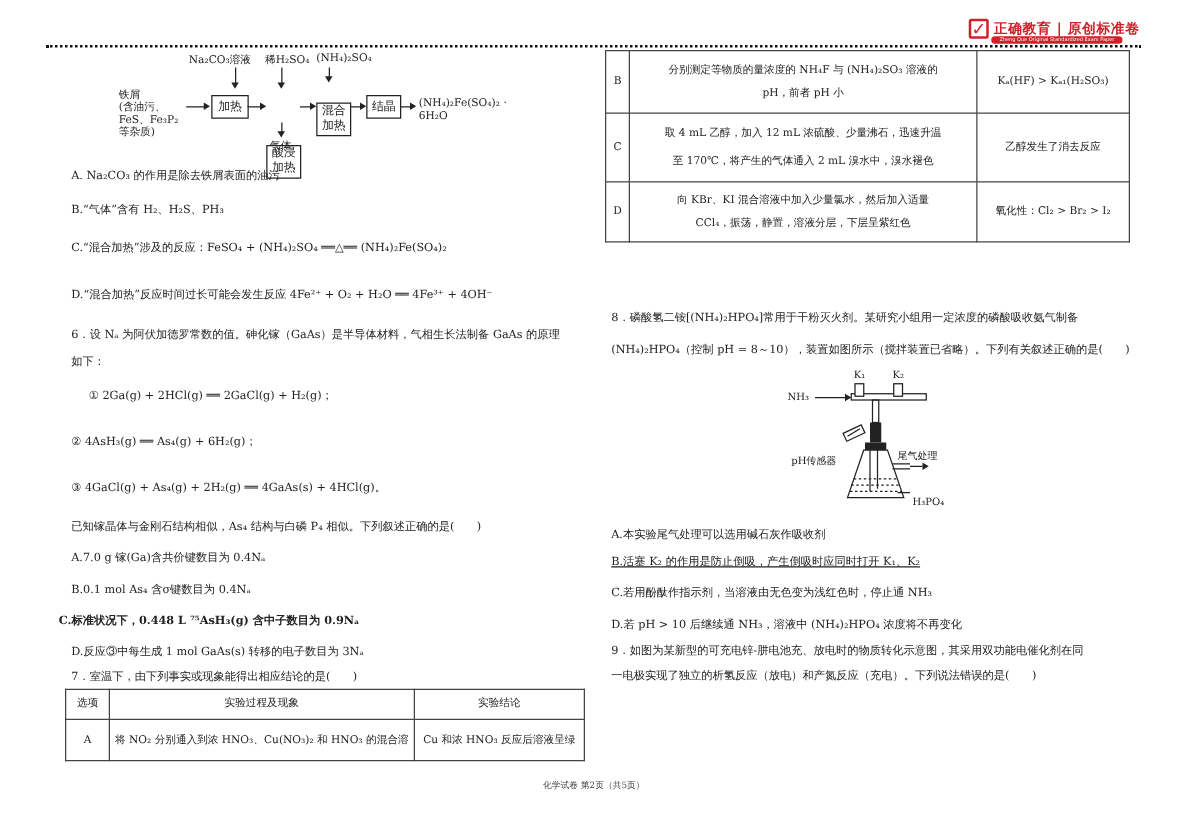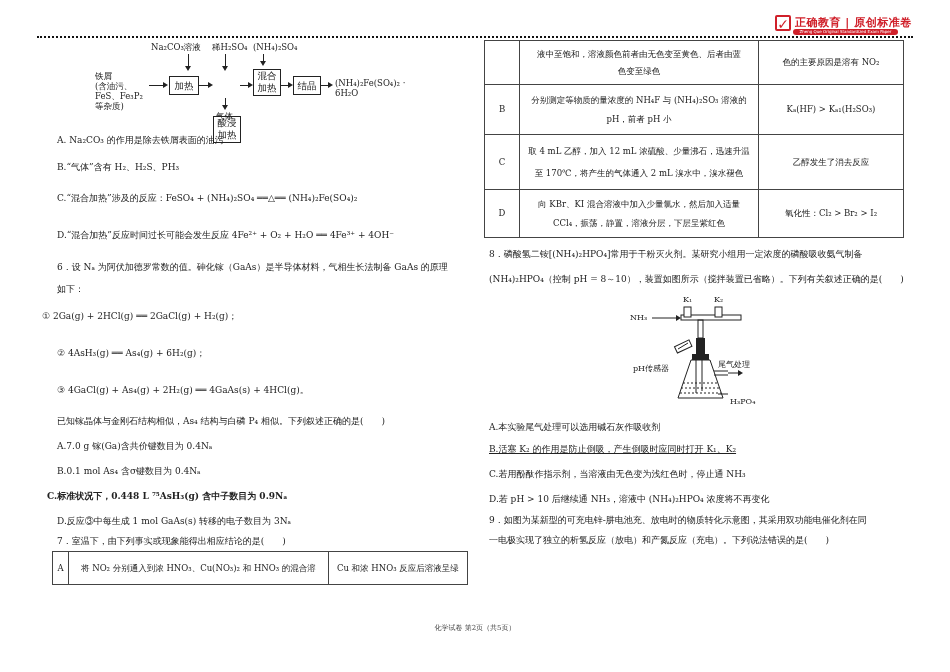--- a/index.html
+++ b/index.html
@@ -55,68 +55,67 @@
   <div class="box" style="left:74px;top:38px;width:28px;height:17px;line-height:17px;">加热</div>
   <div class="hline" style="left:103px;top:47px;width:11px;"></div>
     <div class="arr-r" style="left:113px;top:44px;"></div>
   <div class="box" style="left:118px;top:34px;width:26px;height:25px;white-space:pre-line;margin-top:44px;">酸浸
 加热</div>
   <div class="vline" style="left:130px;top:60px;height:8px;"></div>
     <div class="arr-d" style="left:127px;top:67px;"></div>
   <div class="lbl" style="left:121px;top:73px;">气体</div>
   <div class="hline" style="left:145px;top:47px;width:9px;"></div>
     <div class="arr-r" style="left:153px;top:44px;"></div>
-  <div class="box" style="left:158px;top:31px;width:26px;height:25px;white-space:pre-line;">混合
+  <div class="box" style="left:158px;top:44px;width:26px;height:25px;white-space:pre-line;">混合
 加热</div>
   <div class="hline" style="left:185px;top:47px;width:9px;"></div>
     <div class="arr-r" style="left:193px;top:44px;"></div>
   <div class="box" style="left:198px;top:38px;width:26px;height:17px;line-height:17px;">结晶</div>
   <div class="hline" style="left:225px;top:47px;width:9px;"></div>
     <div class="arr-r" style="left:233px;top:44px;"></div>
   <div class="lbl" style="left:240px;top:40px;line-height:10px;">
     <div>(NH₄)₂Fe(SO₄)₂ ·</div>
     <div>6H₂O</div>
   </div>
 </div>
 
 <div class="line" style="left:57px;top:134px;">A. Na₂CO₃ 的作用是除去铁屑表面的油污</div>
 <div class="line" style="left:57px;top:161px;">B.“气体”含有 H₂、H₂S、PH₃</div>
 <div class="line" style="left:57px;top:192px;">C.“混合加热”涉及的反应：FeSO₄ + (NH₄)₂SO₄ ══△══ (NH₄)₂Fe(SO₄)₂</div>
 <div class="line" style="left:57px;top:229px;">D.“混合加热”反应时间过长可能会发生反应 4Fe²⁺ + O₂ + H₂O ══ 4Fe³⁺ + 4OH⁻</div>
 
 <div class="line" style="left:57px;top:261px;">6．设 Nₐ 为阿伏加德罗常数的值。砷化镓（GaAs）是半导体材料，气相生长法制备 GaAs 的原理</div>
 <div class="line" style="left:57px;top:283px;">如下：</div>
-<div class="line" style="left:42px;top:310px;">① 2Ga(g) + 2HCl(g) ══ 2GaCl(g) + H₂(g)；</div>
+<div class="line" style="left:71px;top:310px;">① 2Ga(g) + 2HCl(g) ══ 2GaCl(g) + H₂(g)；</div>
 <div class="line" style="left:57px;top:347px;">② 4AsH₃(g) ══ As₄(g) + 6H₂(g)；</div>
 <div class="line" style="left:57px;top:384px;">③ 4GaCl(g) + As₄(g) + 2H₂(g) ══ 4GaAs(s) + 4HCl(g)。</div>
 <div class="line" style="left:57px;top:415px;">已知镓晶体与金刚石结构相似，As₄ 结构与白磷 P₄ 相似。下列叙述正确的是(　　)</div>
 <div class="line" style="left:57px;top:440px;">A.7.0 g 镓(Ga)含共价键数目为 0.4Nₐ</div>
 <div class="line" style="left:57px;top:465px;">B.0.1 mol As₄ 含σ键数目为 0.4Nₐ</div>
 <div class="line" style="left:47px;top:490px;font-weight:bold;">C.标准状况下，0.448 L ⁷⁵AsH₃(g) 含中子数目为 0.9Nₐ</div>
 <div class="line" style="left:57px;top:515px;text-align:center;">D.反应③中每生成 1 mol GaAs(s) 转移的电子数目为 3Nₐ</div>
 
 <div class="line" style="left:57px;top:535px;">7．室温下，由下列事实或现象能得出相应结论的是(　　)</div>
 <table class="t" style="left:52px;top:551px;width:416px;">
   <tbody>
+      <tr>
+    <th style="width:26px;">选项</th>
+    <th style="width:230px;">实验过程及现象</th>
+    <th>实验结论</th>
+  </tr>
   <tr>
     <td style="line-height:28px;">A</td>
     <td style="line-height:28px;white-space:nowrap;">将 NO₂ 分别通入到浓 HNO₃、Cu(NO₃)₂ 和 HNO₃ 的混合溶</td>
     <td style="line-height:28px;white-space:nowrap;">Cu 和浓 HNO₃ 反应后溶液呈绿</td>
   </tr>
 </tbody>
   </table>
 
 <table class="t" style="left:484px;top:40px;width:420px;">
   <tbody>
-      <tr style="height:44px;">
-    <td style="width:26px;"></td>
-    <td style="width:230px;white-space:pre-line;line-height:17px;">液中至饱和，溶液颜色前者由无色变至黄色、后者由蓝
-色变至绿色</td>
-    <td>色的主要原因是溶有 NO₂</td>
-  </tr>
   <tr style="height:50px;">
     <td>B</td>
     <td style="white-space:pre-line;line-height:19px;">分别测定等物质的量浓度的 NH₄F 与 (NH₄)₂SO₃ 溶液的
 pH，前者 pH 小</td>
     <td>Kₐ(HF) &gt; Kₐ₁(H₂SO₃)</td>
   </tr>
   <tr style="height:55px;">
     <td>C</td>
     <td style="white-space:pre-line;line-height:22px;">取 4 mL 乙醇，加入 12 mL 浓硫酸、少量沸石，迅速升温
 至 170℃，将产生的气体通入 2 mL 溴水中，溴水褪色</td>

